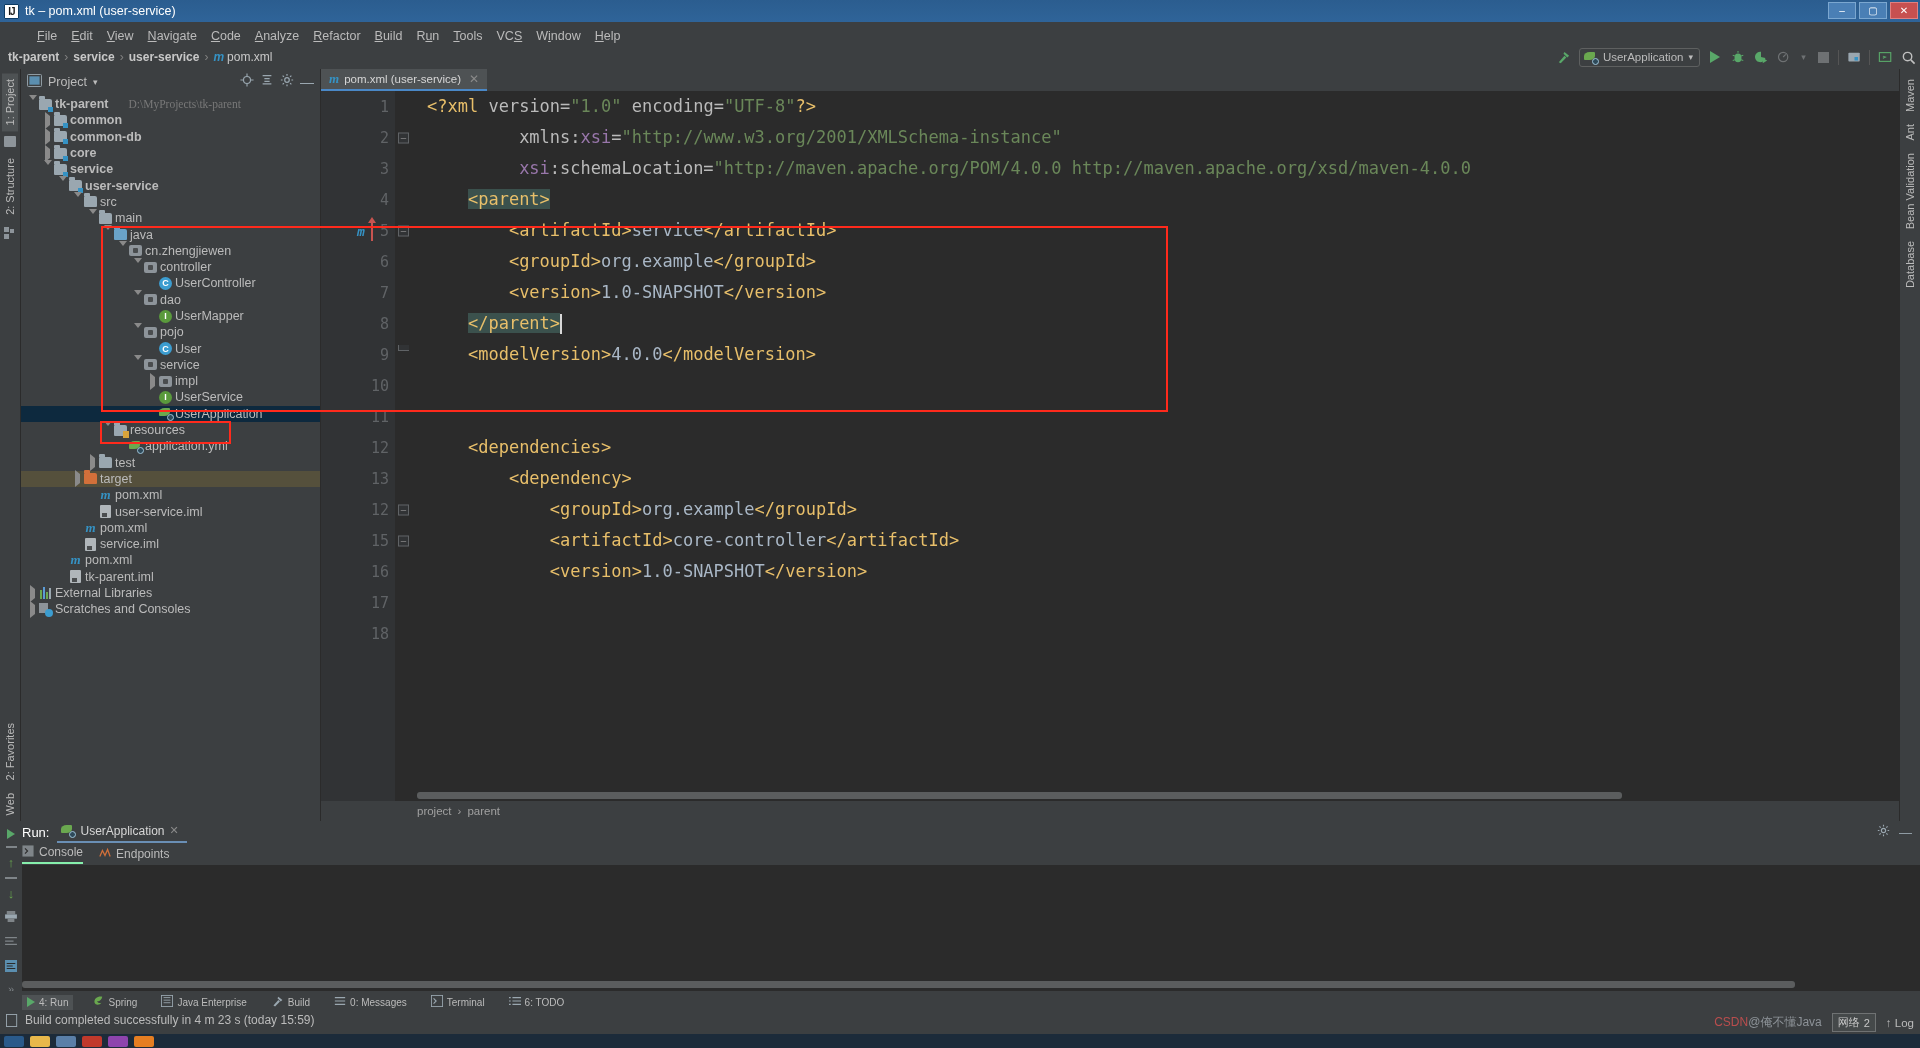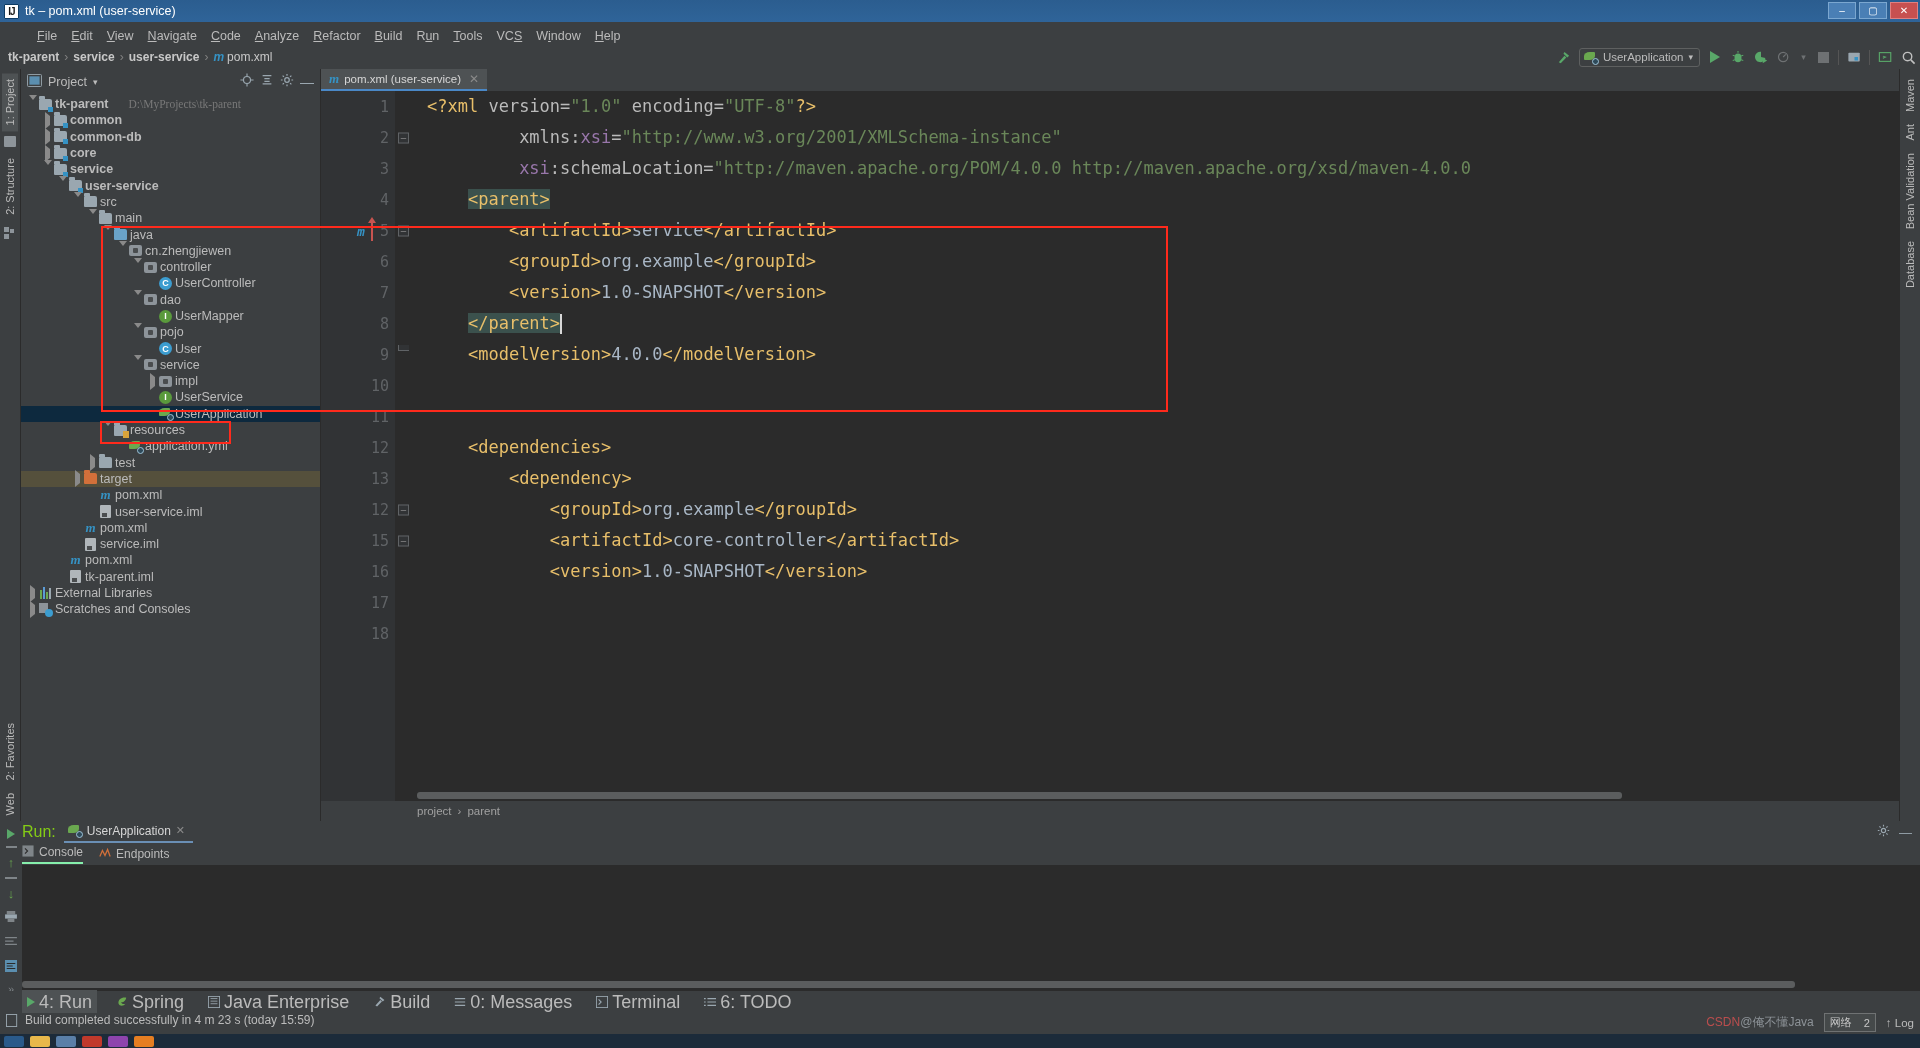--- a/index.html
+++ b/index.html
@@ -151,21 +151,21 @@
 
   
   .rightstrip {
     width: 21px; background: #3c3f41; border-left: 1px solid #2b2b2b;
     display: flex; flex-direction: column; align-items: center; padding-top: 4px; flex: 0 0 21px;
   }
 
   
   .runpanel { height: 170px; background: #3c3f41; display: flex; flex-direction: column; flex: 0 0 170px; }
   .runhead { height: 22px; display: flex; align-items: center; padding-left: 22px; gap: 8px; position: relative; flex:0 0 22px;}
-  .runhead .lab { color: #84cc16; font-size: 16px; }
+  .runhead .lab { color: #ffffff; font-size: 13px; }
   .runtab {
     display: flex; align-items: center; gap: 5px; color: #d6d6d6; font-size: 12px;
     border-bottom: 2px solid #6a8fb5; padding: 2px 8px 3px 4px;
   }
   .runhead .right { position: absolute; right: 8px; display: flex; gap: 9px; align-items: center; }
   .runsub { height: 22px; display: flex; align-items: center; padding-left: 22px; gap: 16px; flex:0 0 22px;}
   .subtab { display: flex; align-items: center; gap: 5px; color: #bbbbbb; font-size: 12px; }
   .subtab.active { border-bottom: 2px solid #86efac; padding-bottom: 2px;}
   .console {
     flex: 1 1 auto; background: #2b2b2b; margin-left: 22px; position: relative;
@@ -176,31 +176,31 @@
     position: absolute; left: 0; top: 0; width: 22px; bottom: 0; background: #3c3f41;
     display: flex; flex-direction: column; align-items: center; padding-top: 4px; gap: 7px;
   }
   .runwrap { position: relative; flex: 0 0 170px; }
 
   
   .toolbar-bottom {
     height: 22px; background: #3c3f41; display: flex; align-items: center;
     padding-left: 22px; gap: 14px; flex: 0 0 22px; position: relative;
   }
-  .btab { display: flex; align-items: center; gap: 4px; color: #bbbbbb; font-size: 18px; padding: 2px 5px; }
+  .btab { display: flex; align-items: center; gap: 4px; color: #bbbbbb; font-size: 10px; padding: 2px 5px; }
   .btab.active { background: #4e5254; }
   .statusbar {
     height: 21px; background: #3c3f41; display: flex; 
     padding-left: 6px; gap: 6px; flex: 0 0 21px; position: relative;
   }
   .statusbar .msg { color: #bbbbbb; font-size: 12px; }
   .status-right { position: absolute; right: 6px; display: flex; align-items: center; gap: 10px; }
   .ime-box {
     border: 1px solid #6f7273; background: #45494a; color: #c8c8c8;
-    font-size: 11px; padding: 1px 5px; display: flex; gap: 12px; align-items: center;
+    font-size: 11px; padding: 1px 5px; display: flex; gap: 4px; align-items: center;
   }
   .wm { color: #9aa0a6; font-size: 12px; opacity: .85;}
   .wm .red { color: #d05050; }
 
   
   .taskbar {
     height: 14px; background: #1c2b3a; flex: 0 0 14px; display: flex; align-items: center; gap: 6px; padding-left: 4px;
   }
   .tb-sq { width: 20px; height: 11px; border-radius: 2px; }
 

